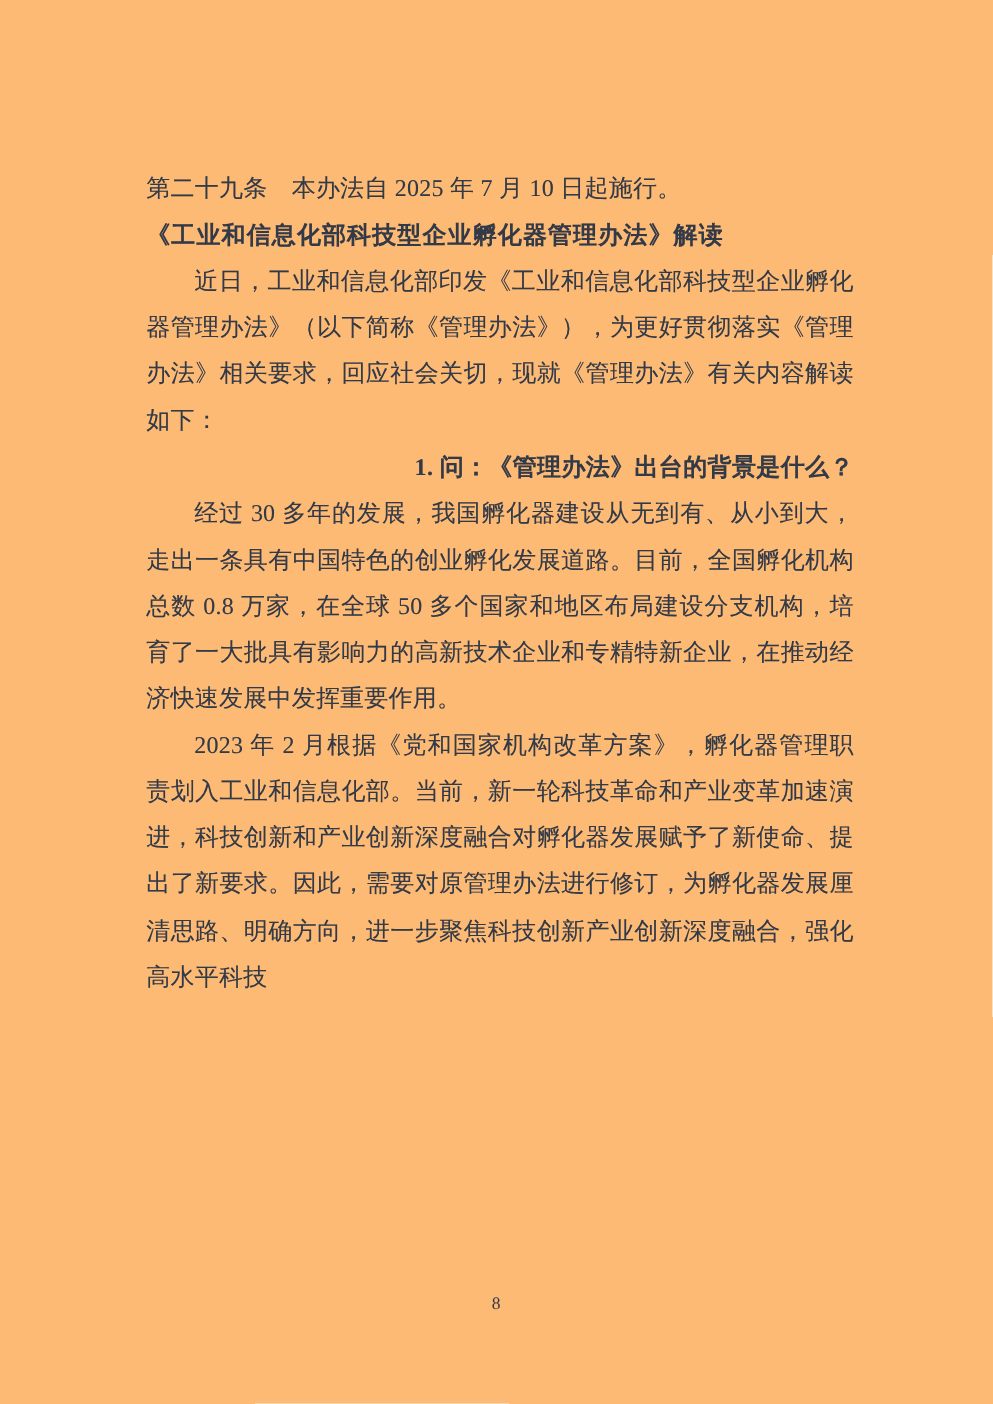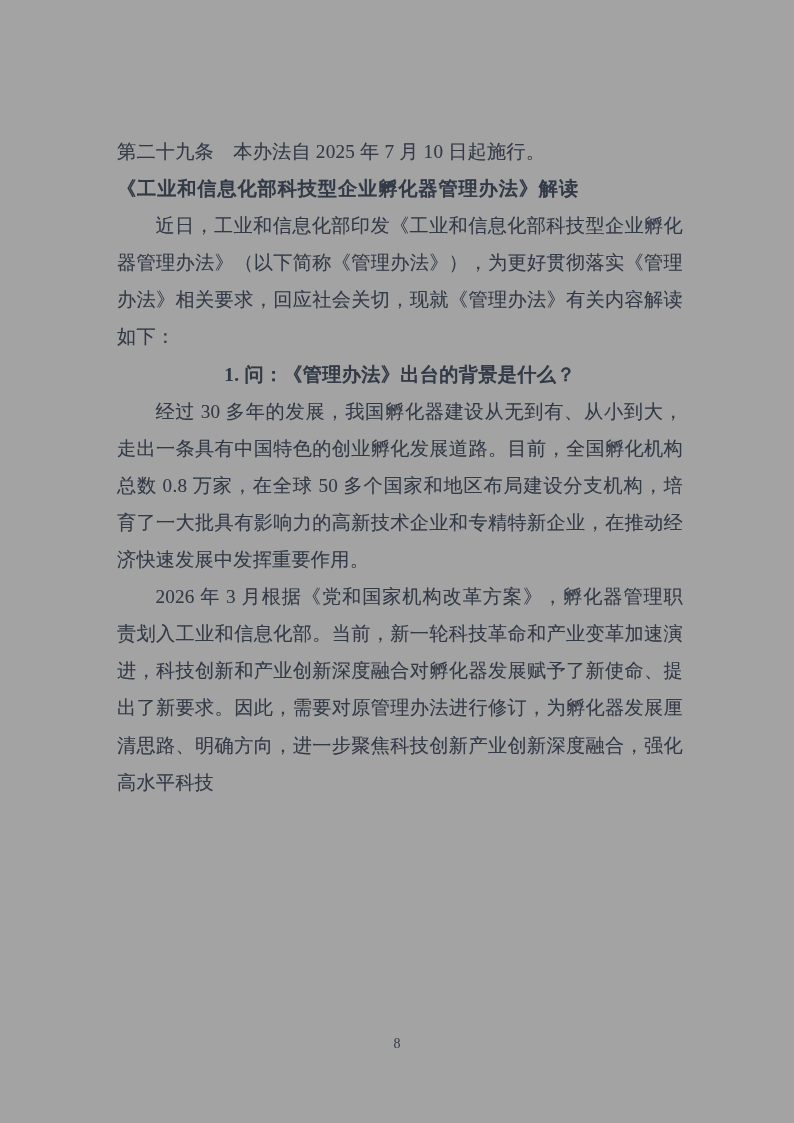--- a/index.html
+++ b/index.html
@@ -12,21 +12,21 @@
   body {
     font-family: "Liberation Serif", "DejaVu Serif", serif;
     -webkit-font-smoothing: antialiased;
   }
 
   .page {
     position: relative;
     width: 794px;
     height: 1123px;
     margin: 0 auto;
-    background: #a3a3a3;
+    background: #fdba74;
     overflow: hidden;
     box-sizing: border-box;
   }
 
   
   .textbody {
     position: absolute;
     left: 117px;
     top: 133px;
     width: 566px;
@@ -55,21 +55,21 @@
   .title-line {
     text-align: left;
     font-weight: bold;
     letter-spacing: 0.9px;
     margin-top: 0px;
   }
 
   .qheading {
     font-weight: bold;
     letter-spacing: 0.3px;
-    text-align: center;
+    text-align: right;
     white-space: nowrap;
   }
 
   .para {
     text-indent: 2em;
   }
 
   .para.no-indent {
     text-indent: 0;
   }
@@ -97,19 +97,19 @@
 
     <p class="title-line">《工业和信息化部科技型企业孵化器管理办法》解读</p>
 
     <p class="para">近日，工业和信息化部印发《工业和信息化部科技型企业孵化器管理办法》（以下简称《管理办法》），为更好贯彻落实《管理办法》相关要求，回应社会关切，现就《管理办法》有关内容解读如下：</p>
 
     <p class="qheading">1. 问：《管理办法》出台的背景是什么？</p>
 
 
     <p class="para">经过 30 多年的发展，我国孵化器建设从无到有、从小到大，走出一条具有中国特色的创业孵化发展道路。目前，全国孵化机构总数 0.8 万家，在全球 50 多个国家和地区布局建设分支机构，培育了一大批具有影响力的高新技术企业和专精特新企业，在推动经济快速发展中发挥重要作用。</p>
 
-    <p class="para">2026 年 3 月根据《党和国家机构改革方案》，孵化器管理职责划入工业和信息化部。当前，新一轮科技革命和产业变革加速演进，科技创新和产业创新深度融合对孵化器发展赋予了新使命、提出了新要求。因此，需要对原管理办法进行修订，为孵化器发展厘清思路、明确方向，进一步聚焦科技创新产业创新深度融合，强化高水平科技</p>
+    <p class="para">2023 年 2 月根据《党和国家机构改革方案》，孵化器管理职责划入工业和信息化部。当前，新一轮科技革命和产业变革加速演进，科技创新和产业创新深度融合对孵化器发展赋予了新使命、提出了新要求。因此，需要对原管理办法进行修订，为孵化器发展厘清思路、明确方向，进一步聚焦科技创新产业创新深度融合，强化高水平科技</p>
 
   </div>
 
   <div class="pagenum">8</div>
 
 </div>
 
 </body></html>

